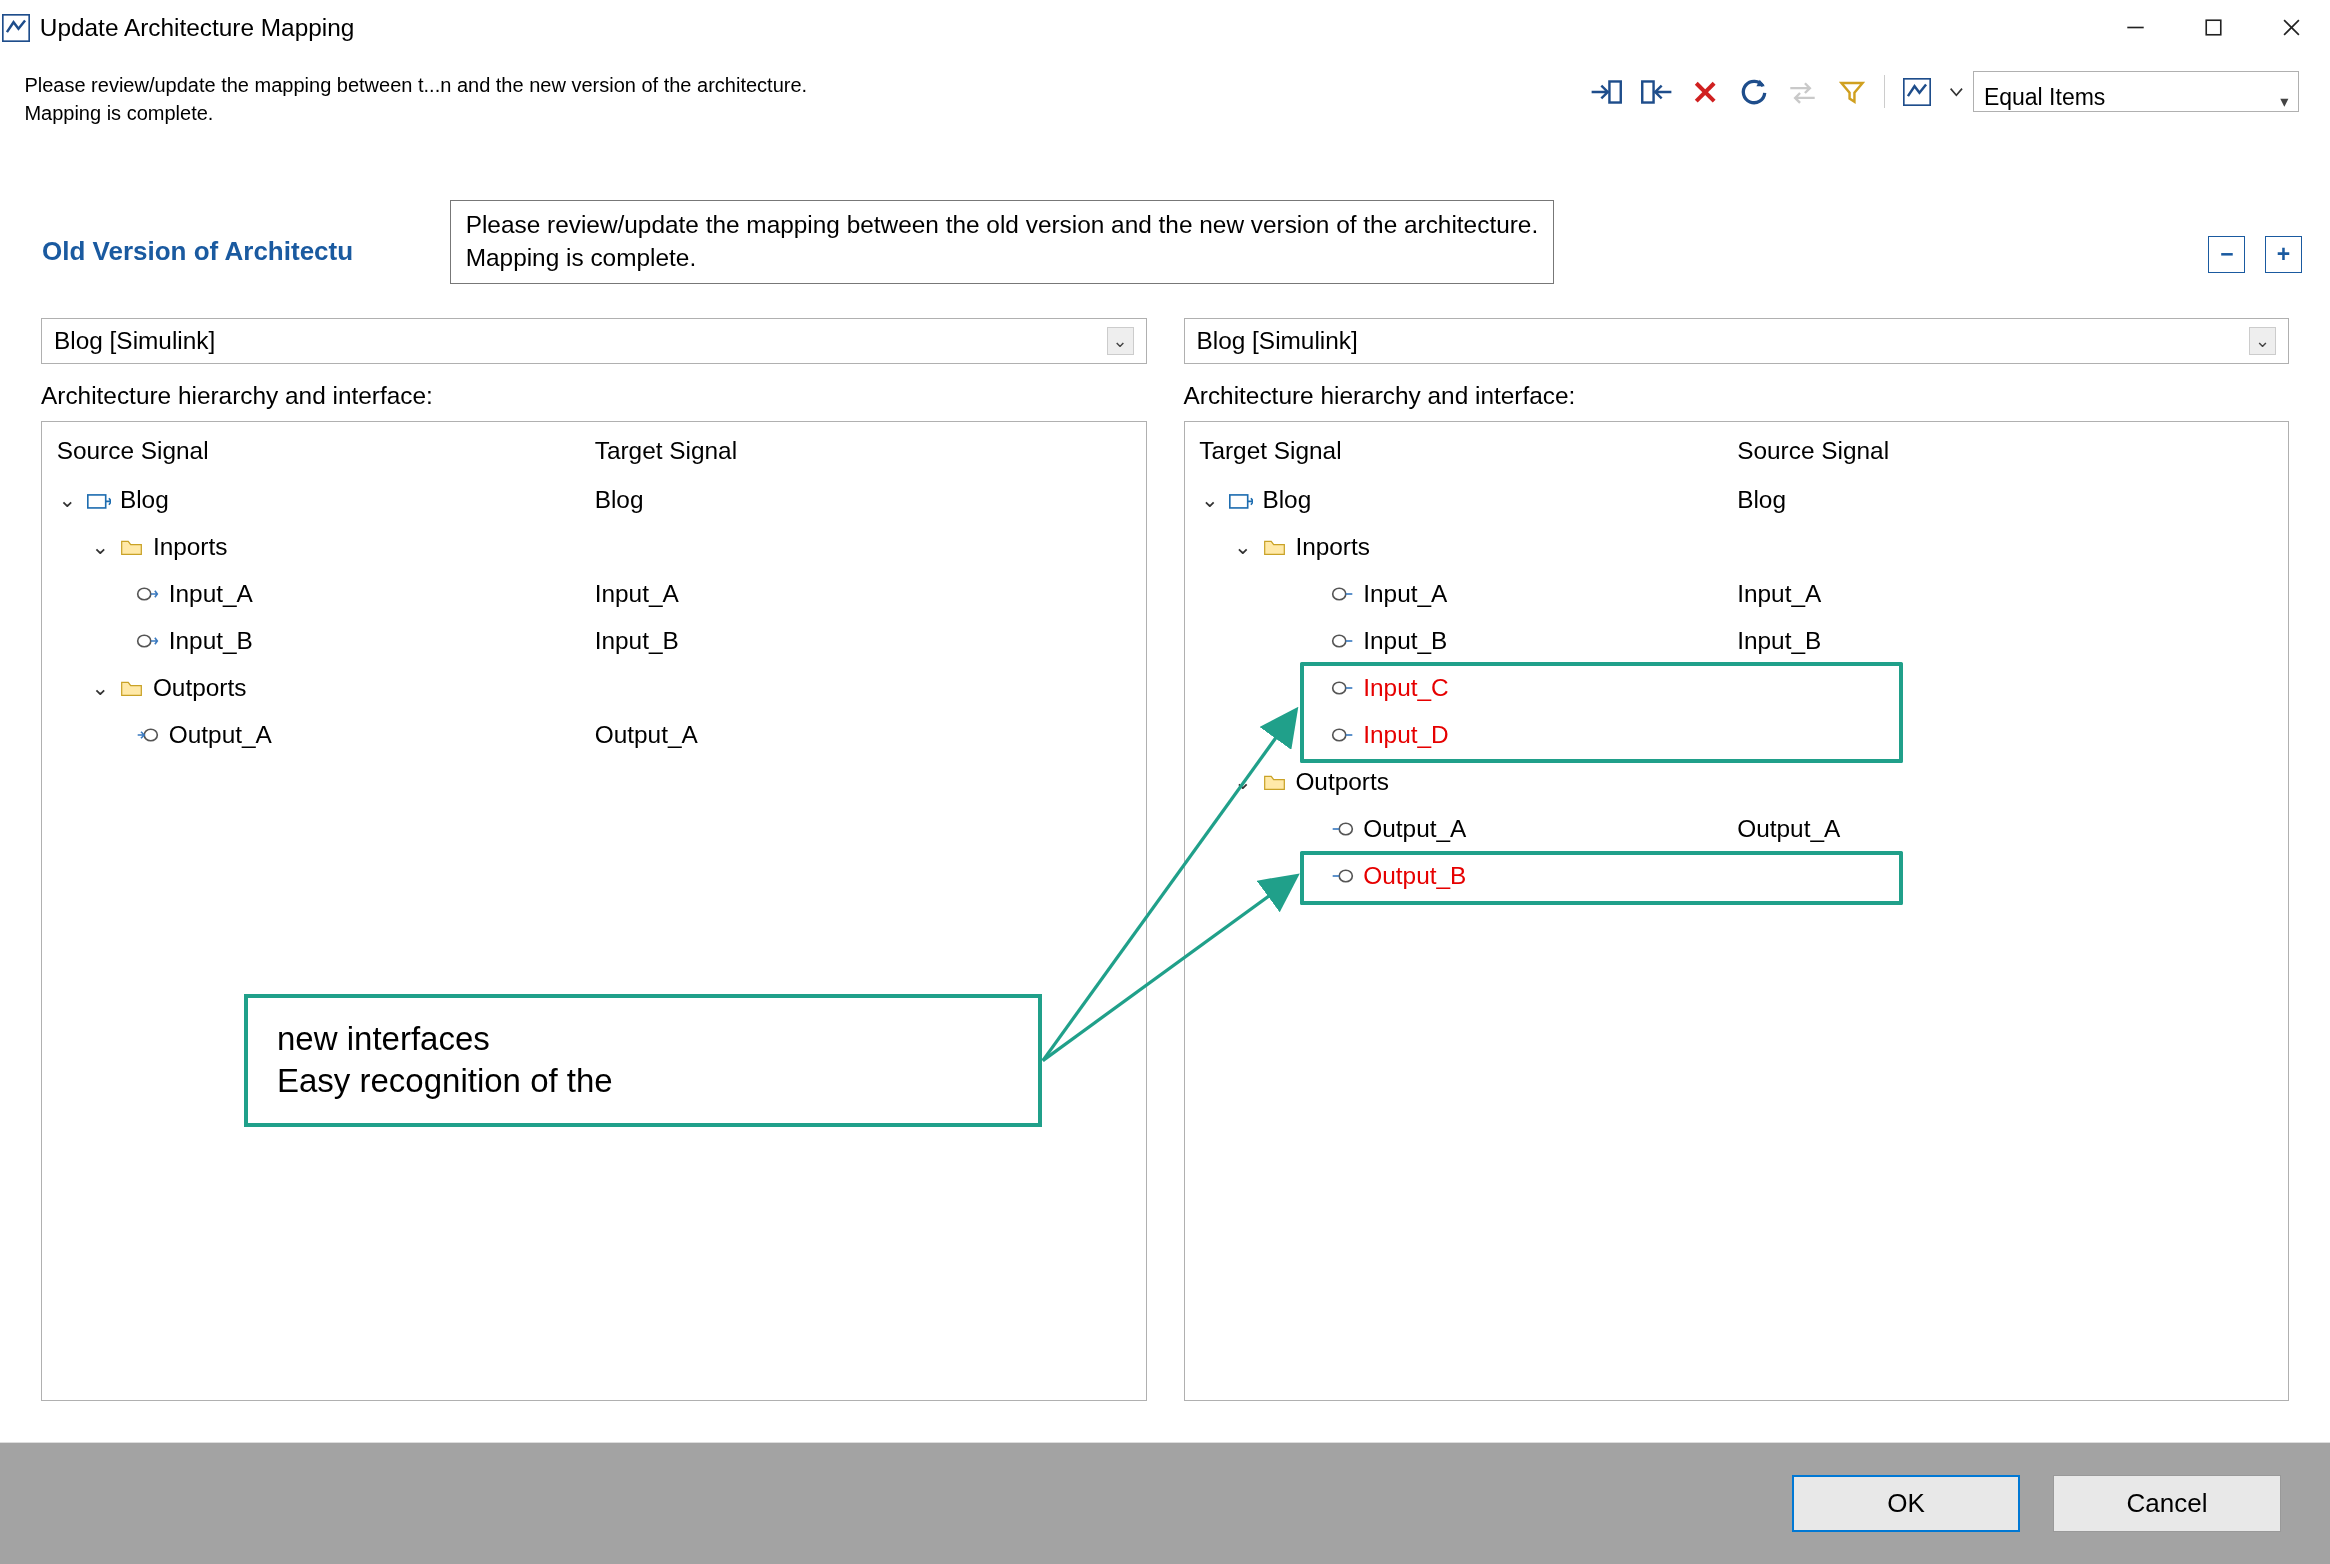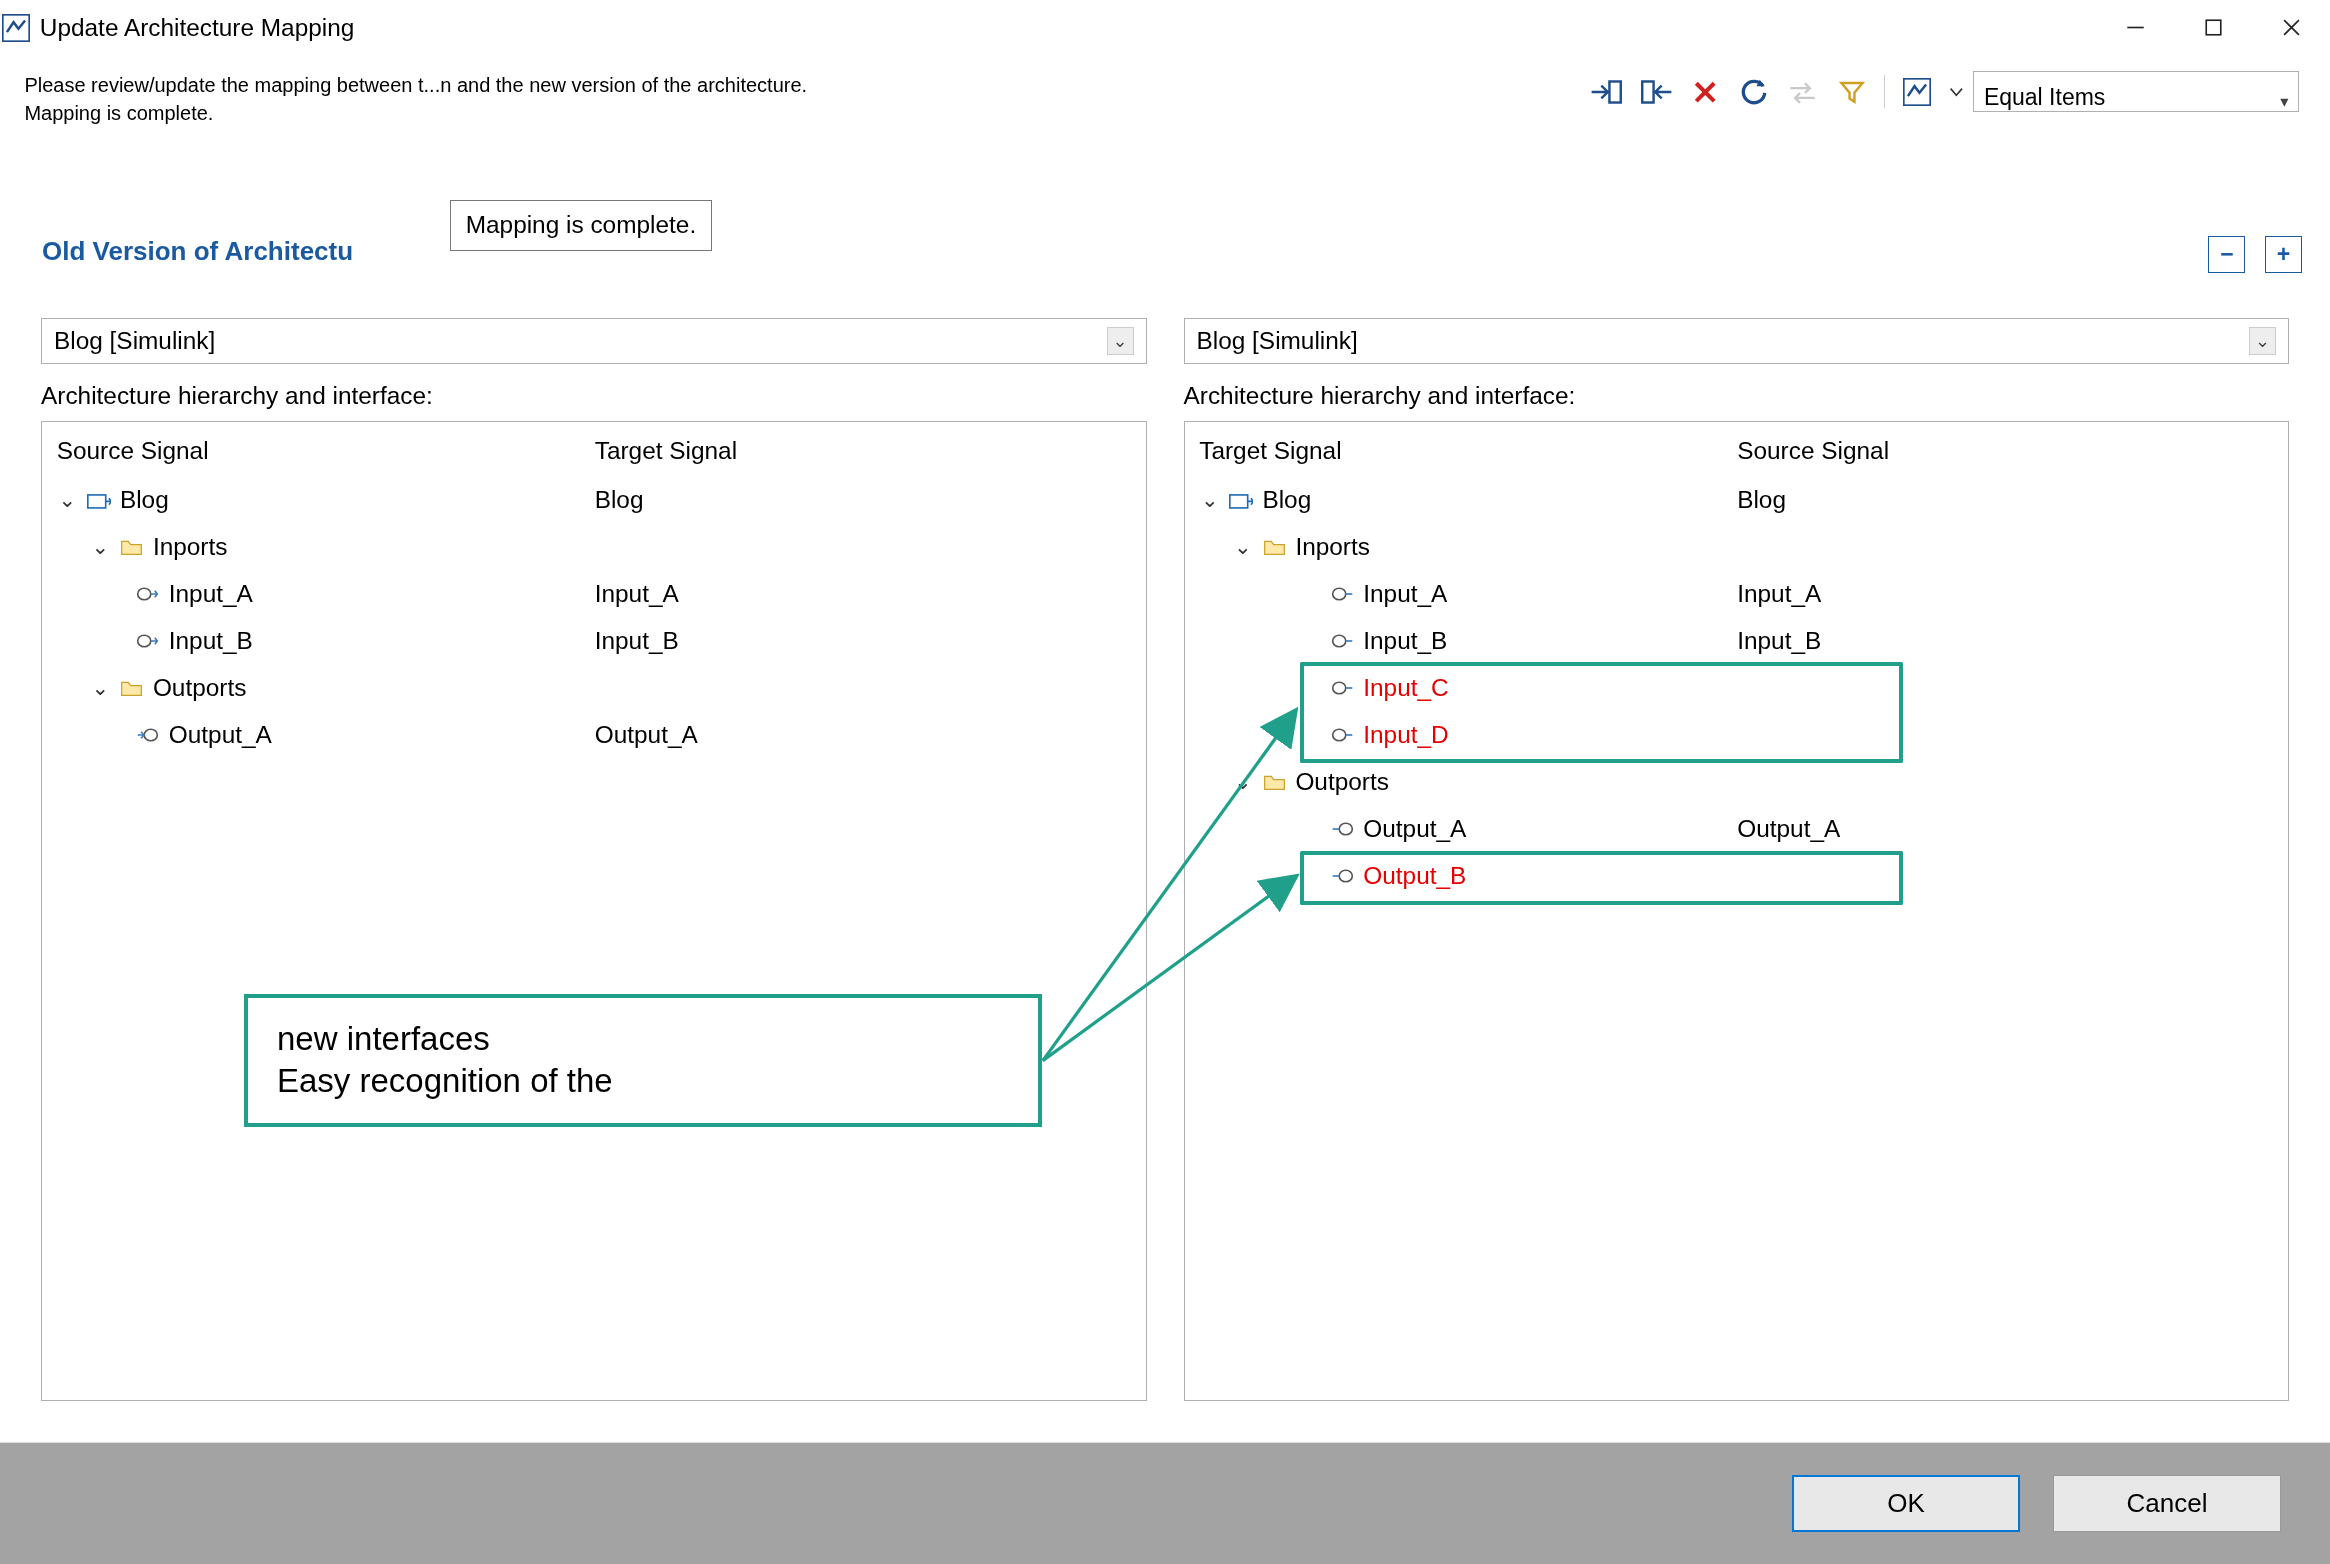--- a/index.html
+++ b/index.html
@@ -261,20 +261,21 @@
         </svg>
     </div>
     <div class="tb-combo">
       <span>Equal Items</span>
       <span class="chev">▾</span>
     </div>
   </div>
 </div>
 
 <div class="tooltip">
+  <div>Please review/update the mapping between the old version and the new version of the architecture.</div>
   <div>Mapping is complete.</div>
 </div>
 
 <div class="section-head">Old Version of Architectu</div>
 <div class="side-icons">
   <div class="sicon">−</div>
   <div class="sicon">+</div>
 </div>
 
 <div class="panels">

